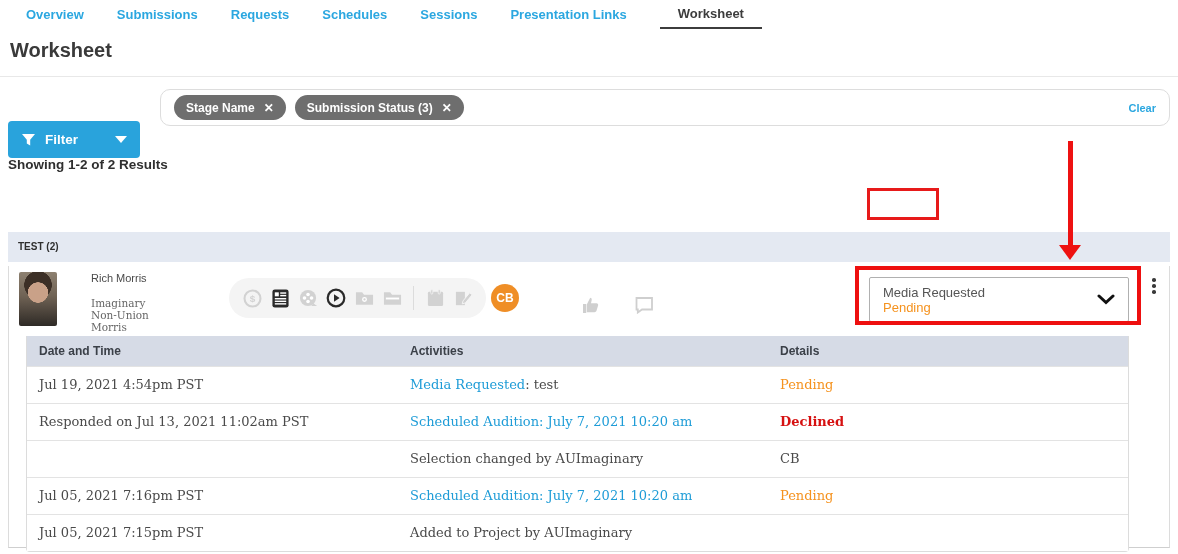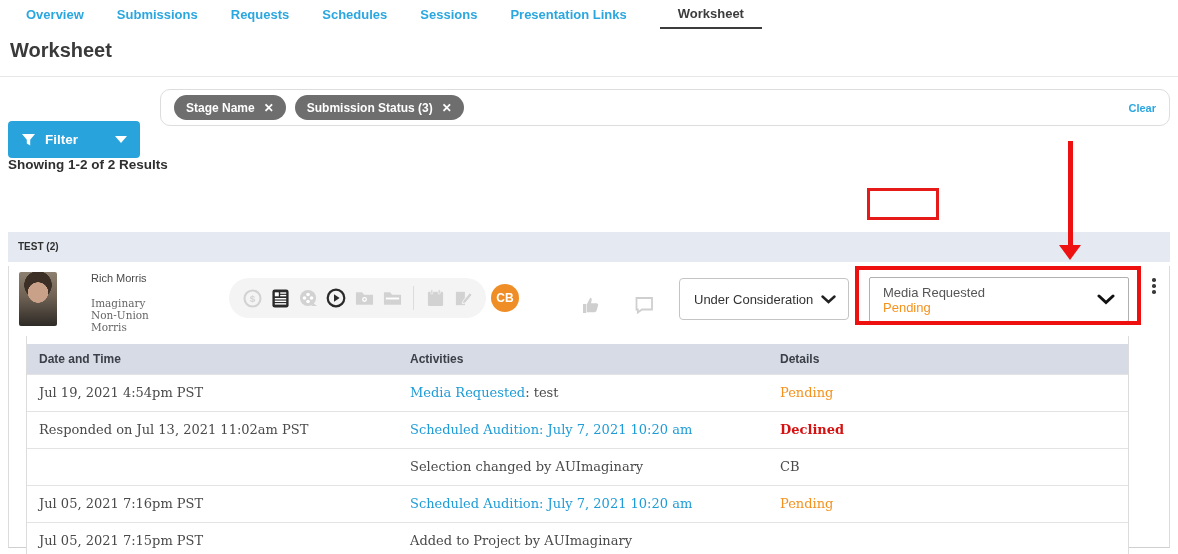--- a/index.html
+++ b/index.html
@@ -69,21 +69,21 @@
   .actdd .l1{font-size:13px;color:#555;}
   .actdd .l2{font-size:13px;color:#f5921e;}
   .actdd .chev{margin-left:auto;display:flex;}
 
   .kebab{position:absolute;top:12px;left:1138px;width:14px;display:flex;flex-direction:column;align-items:center;gap:2.5px;cursor:pointer;}
   .kebab i{width:3.5px;height:3.5px;border-radius:50%;background:#3a3a3a;}
 
   
   .atable{position:absolute;top:70px;left:17px;width:1103px;border:1px solid #dcdcdc;border-top:none;
           border-radius:0 0 4px 4px;box-sizing:border-box;}
-  .ahead{height:30px;background:#d6dbe6;position:relative;margin-top:8px;}
+  .ahead{height:30px;background:#d6dbe6;position:relative;}
   .ahead .col{position:absolute;top:0;height:30px;line-height:30px;font-size:12px;font-weight:bold;color:#3b4048;}
   .arow{height:36px;border-top:1px solid #e3e3e3;position:relative;background:#fff;
         font-family:"DejaVu Serif",serif;font-size:13px;color:#4a4a4a;}
   .arow .cell{position:absolute;top:0;height:36px;line-height:36px;white-space:nowrap;}
   .c-date{left:12px;} .c-act{left:383px;} .c-det{left:753px;}
   .alink{color:#1e9cd7;cursor:pointer;}
   .det-pending{color:#f5921e;} .det-declined{color:#d61111;font-weight:bold;} .det-neutral{color:#4a4a4a;}
 
   
   .ann{position:absolute;pointer-events:none;z-index:50;}
@@ -215,28 +215,20 @@
       <svg width="21" height="20" viewBox="0 0 21 20">
           <path d="M2 9h3.2v9H2zM5.8 17.2V9.4l3.4-6.6c1 0 1.7.9 1.5 2.1L10 8.3h5.6c1.1 0 1.8 1 1.5 2.1l-1.6 5.4c-.3.9-1 1.4-1.9 1.4z" fill="#cfcfcf"></path>
         </svg>
     </span>
     <span class="comment">
       <svg width="21" height="18" viewBox="0 0 21 18">
           <path d="M2.5 2h15.5v11.5H8l-4.2 3v-3H2.5z" fill="none" stroke="#cfcfcf" stroke-width="1.8"></path>
         </svg>
     </span>
 
-    <div class="sel">
-      <span>Under Consideration</span>
-      <span class="chev">
-        <svg width="15" height="9" viewBox="0 0 15 9">
-            <polyline points="1.5,1.5 7.5,7 13.5,1.5" stroke="#222" stroke-width="2.4" fill="none" stroke-linecap="round"></polyline>
-          </svg>
-      </span>
-    </div>
 
     <div class="actdd">
       <span class="lines">
         <span class="l1">Media Requested</span>
         <span class="l2">Pending</span>
       </span>
       <span class="chev">
         <svg width="18" height="11" viewBox="0 0 18 11">
             <polyline points="2,2 9,8.5 16,2" stroke="#111" stroke-width="3" fill="none" stroke-linecap="round"></polyline>
           </svg>

